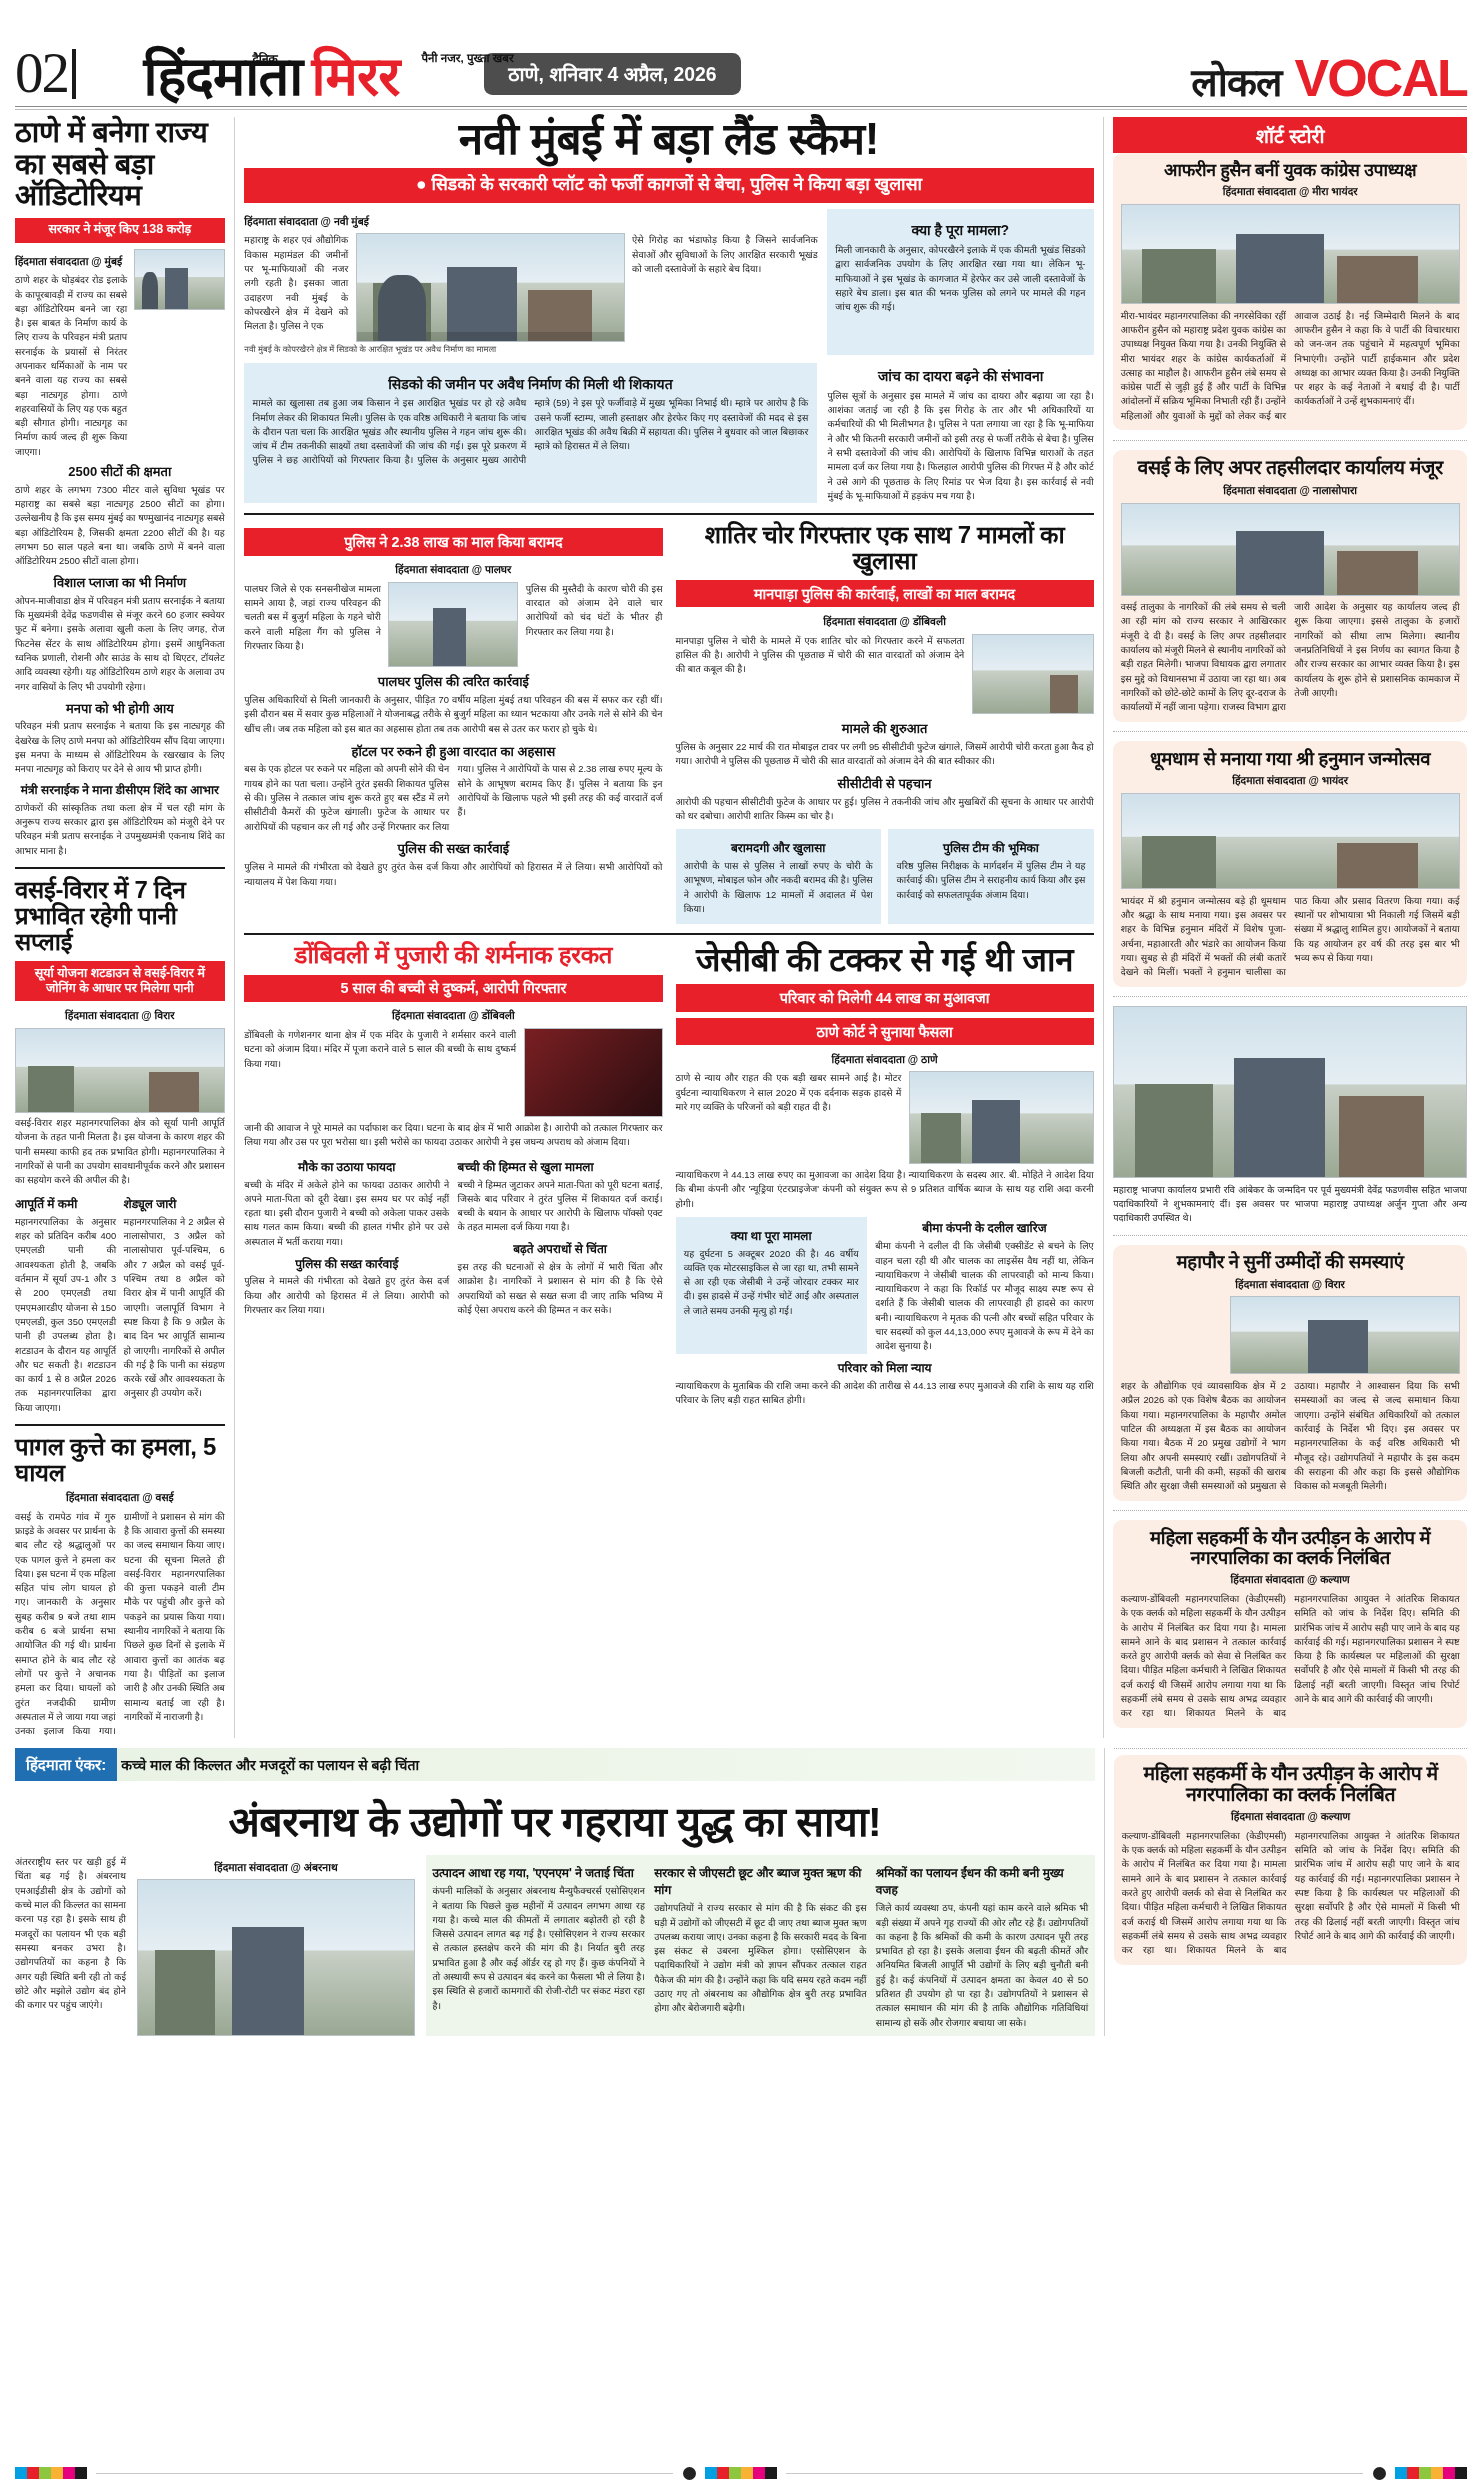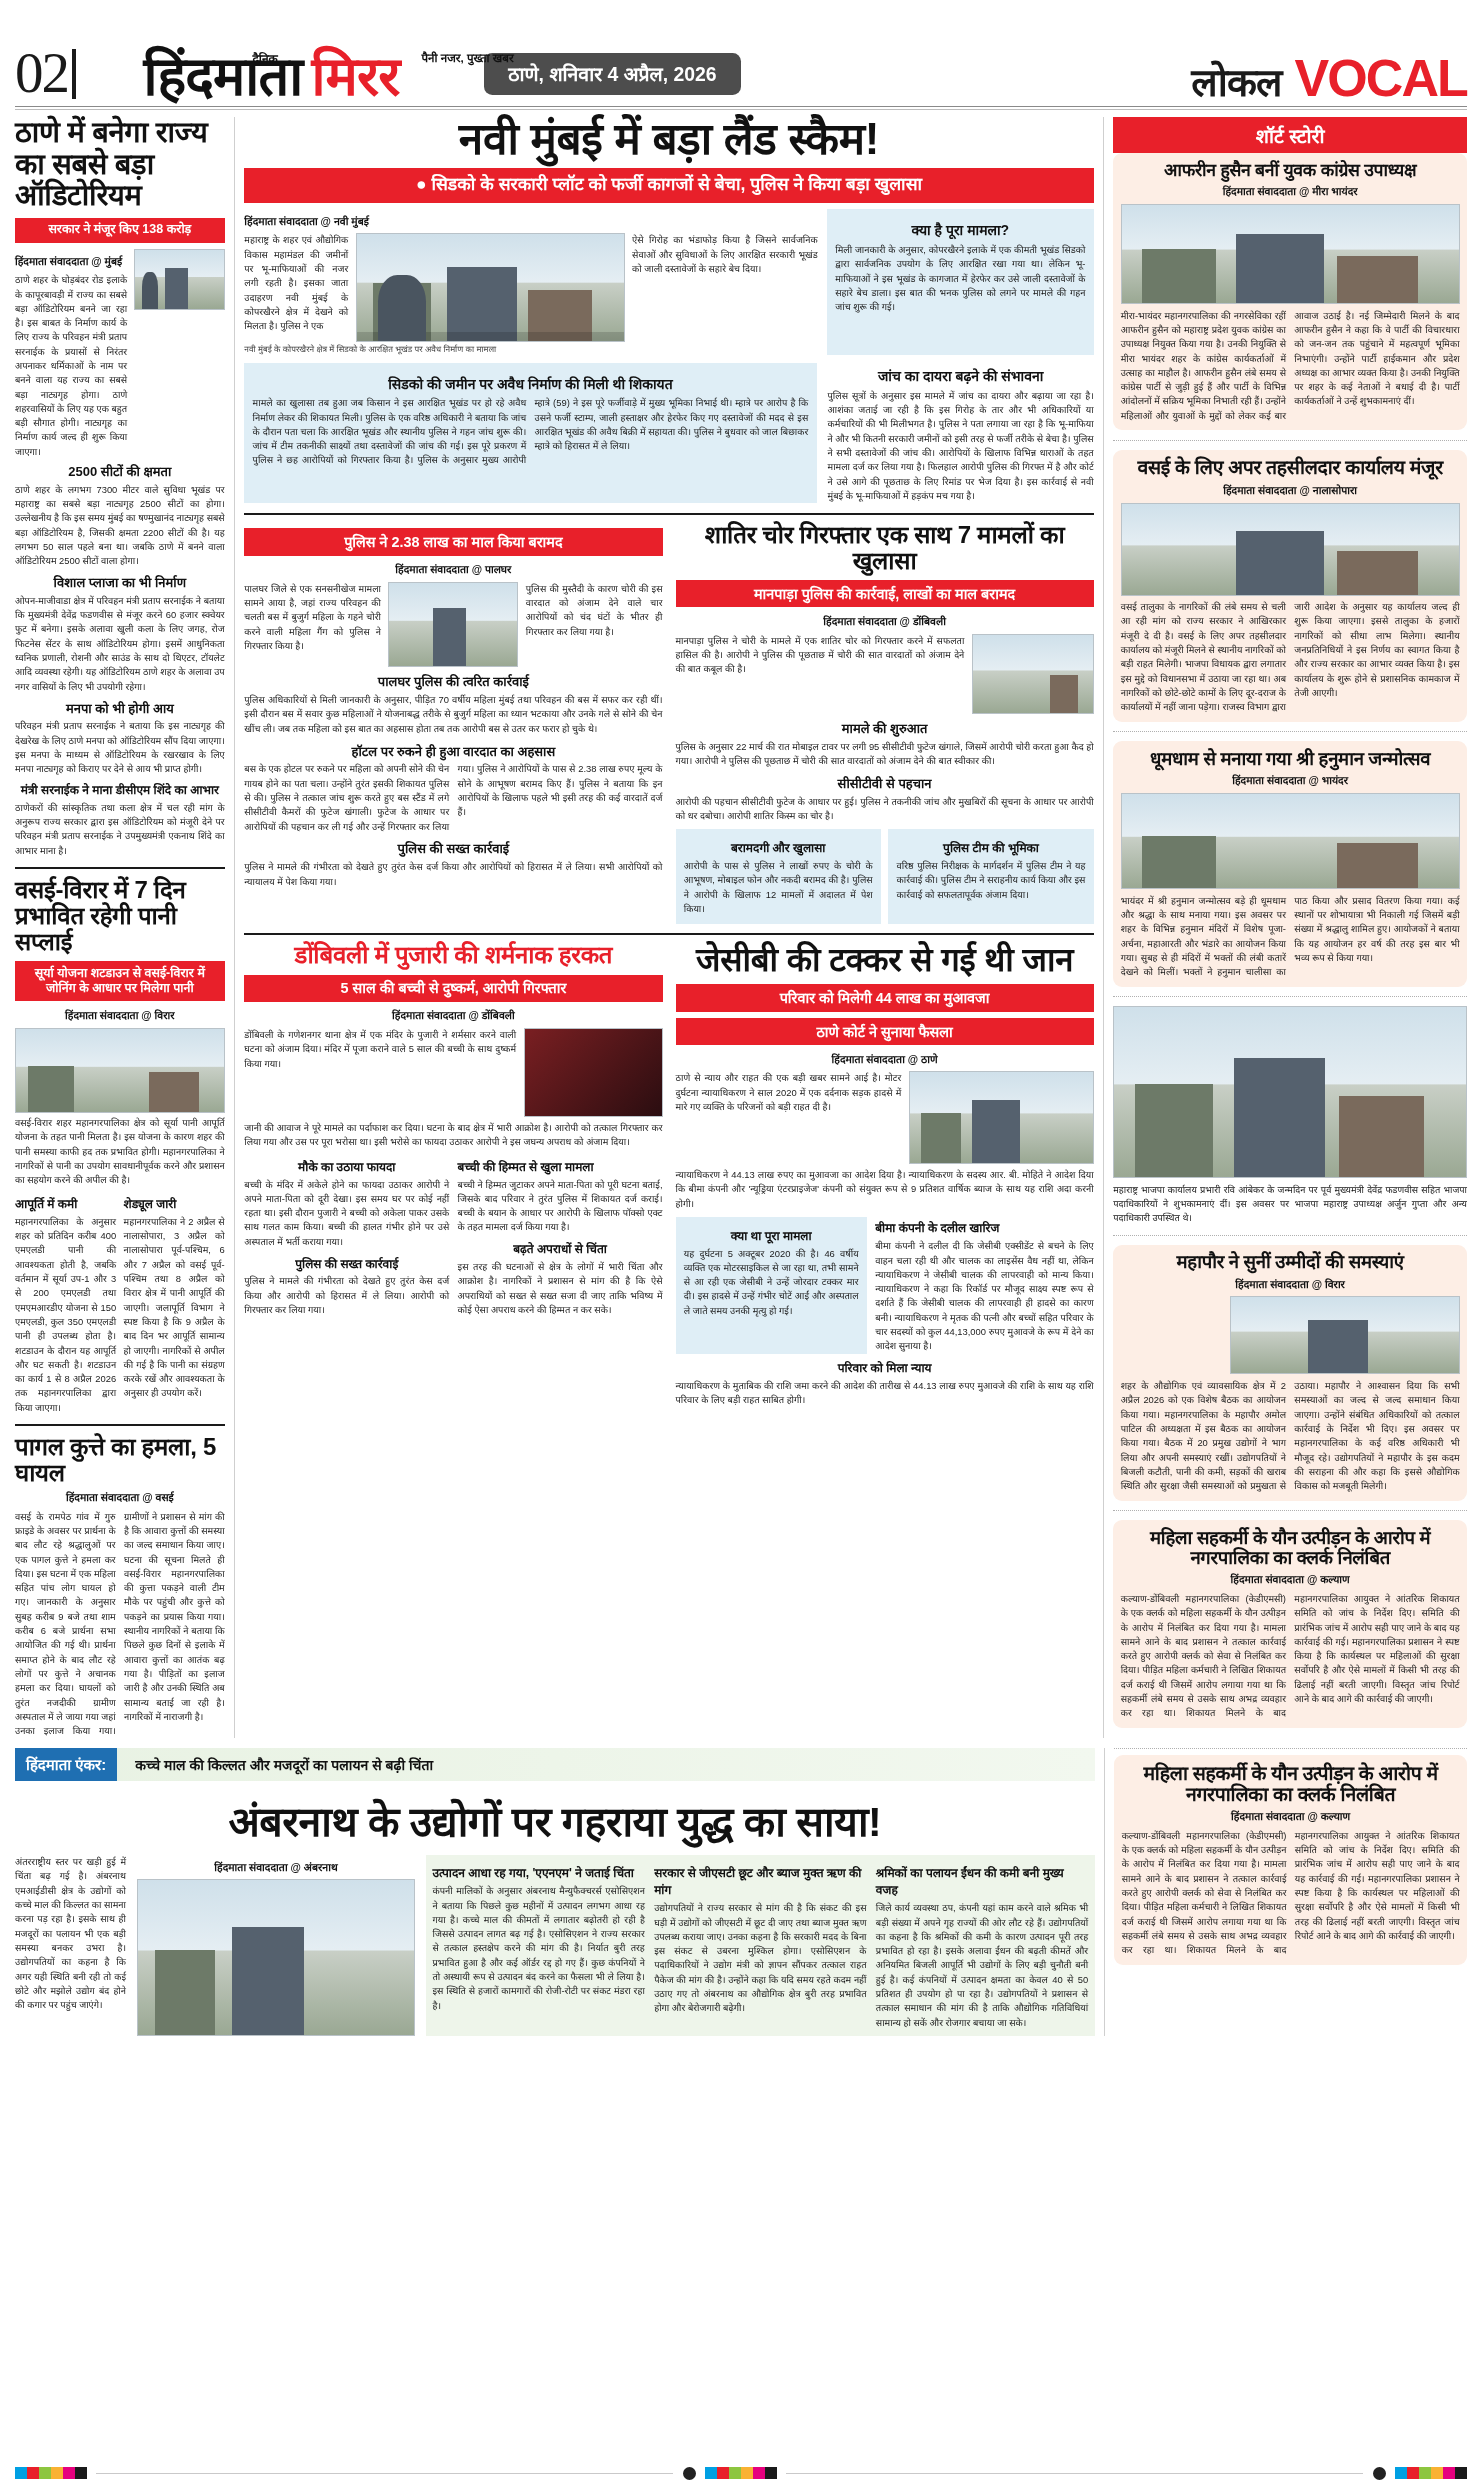--- a/index.html
+++ b/index.html
@@ -80,21 +80,21 @@
   .ph-temple { background:linear-gradient(180deg,#f2e2c8 0%,#d2a55a 100%); }
   .ph-group { background:linear-gradient(180deg,#cfd8dd 0%,#7d8894 100%); }
   .ph-doc { background:linear-gradient(180deg,#efe6d8 0%,#cbbfa7 100%); }
 
   
   .anchor { margin-top:9.3px; display:flex; gap:0; }
   .anchor-main { width:1093px; padding-right:9.3px; border-right:0.9px solid #cfcfcf; }
   .anchor-right { width:363px; padding-left:9.3px; }
   .anchor-strip { background:linear-gradient(90deg,#e8f2e3 0%,#f2f8ef 100%); display:flex; align-items:center; height:33px; }
   .anchor-tag { background:#1f6fb2; color:#fff; font-size:15px; font-weight:800; padding:5.6px 11px; height:33px; display:flex; align-items:center; }
-  .anchor-tagtext { font-size:14px; font-weight:800; padding-left:18px; color:#111; }
+  .anchor-tagtext { font-size:14px; font-weight:800; padding-left:4px; color:#111; }
   .anchor-hl { font-size:41px; font-weight:800; text-align:center; margin:11px 0 7.4px; letter-spacing:-0.5px; }
 
   
   .footer { position:absolute; left:15px; right:15px; bottom:7.4px; display:flex; align-items:center; gap:9.3px; }
   .cbar { display:flex; }
   .cbar i { display:block; width:12px; height:12px; }
   .fline { flex:1; border-top:0.9px solid #c9c9c9; }
   .fcircle { width:13px; height:13px; border-radius:50%; background:#222; }
 </style>
 </head>
@@ -344,21 +344,21 @@
                 </div>
             </div>
           </div>
           <div class="body" style="margin-top:3.7px;">न्यायाधिकरण ने 44.13 लाख रुपए का मुआवजा का आदेश दिया है। न्यायाधिकरण के सदस्य आर. बी. मोहिते ने आदेश दिया कि बीमा कंपनी और 'न्यूड्रिया एंटरप्राइजेज' कंपनी को संयुक्त रूप से 9 प्रतिशत वार्षिक ब्याज के साथ यह राशि अदा करनी होगी।</div>
           <div style="display:flex;gap:8.3px;margin-top:5.6px;">
             <div style="flex:1;" class="box-blue">
               <div class="minihead" style="text-align:center;">क्या था पूरा मामला</div>
               <div class="body">यह दुर्घटना 5 अक्टूबर 2020 की है। 46 वर्षीय व्यक्ति एक मोटरसाइकिल से जा रहा था, तभी सामने से आ रही एक जेसीबी ने उन्हें जोरदार टक्कर मार दी। इस हादसे में उन्हें गंभीर चोटें आईं और अस्पताल ले जाते समय उनकी मृत्यु हो गई।</div>
             </div>
             <div style="flex:1.25;">
-              <div class="minihead" style="">बीमा कंपनी के दलील खारिज</div>
+              <div class="minihead" style="text-align:center;">बीमा कंपनी के दलील खारिज</div>
               <div class="body">बीमा कंपनी ने दलील दी कि जेसीबी एक्सीडेंट से बचने के लिए वाहन चला रही थी और चालक का लाइसेंस वैध नहीं था, लेकिन न्यायाधिकरण ने जेसीबी चालक की लापरवाही को मान्य किया। न्यायाधिकरण ने कहा कि रिकॉर्ड पर मौजूद साक्ष्य स्पष्ट रूप से दर्शाते हैं कि जेसीबी चालक की लापरवाही ही हादसे का कारण बनी। न्यायाधिकरण ने मृतक की पत्नी और बच्चों सहित परिवार के चार सदस्यों को कुल 44,13,000 रुपए मुआवजे के रूप में देने का आदेश सुनाया है।</div>
             </div>
           </div>
           <div class="minihead" style="text-align:center;margin-top:5.6px;">परिवार को मिला न्याय</div>
           <div class="body">न्यायाधिकरण के मुताबिक की राशि जमा करने की आदेश की तारीख से 44.13 लाख रुपए मुआवजे की राशि के साथ यह राशि परिवार के लिए बड़ी राहत साबित होगी।</div>
         </div>
       </div>
     </div>
 
     <div class="col-right">

